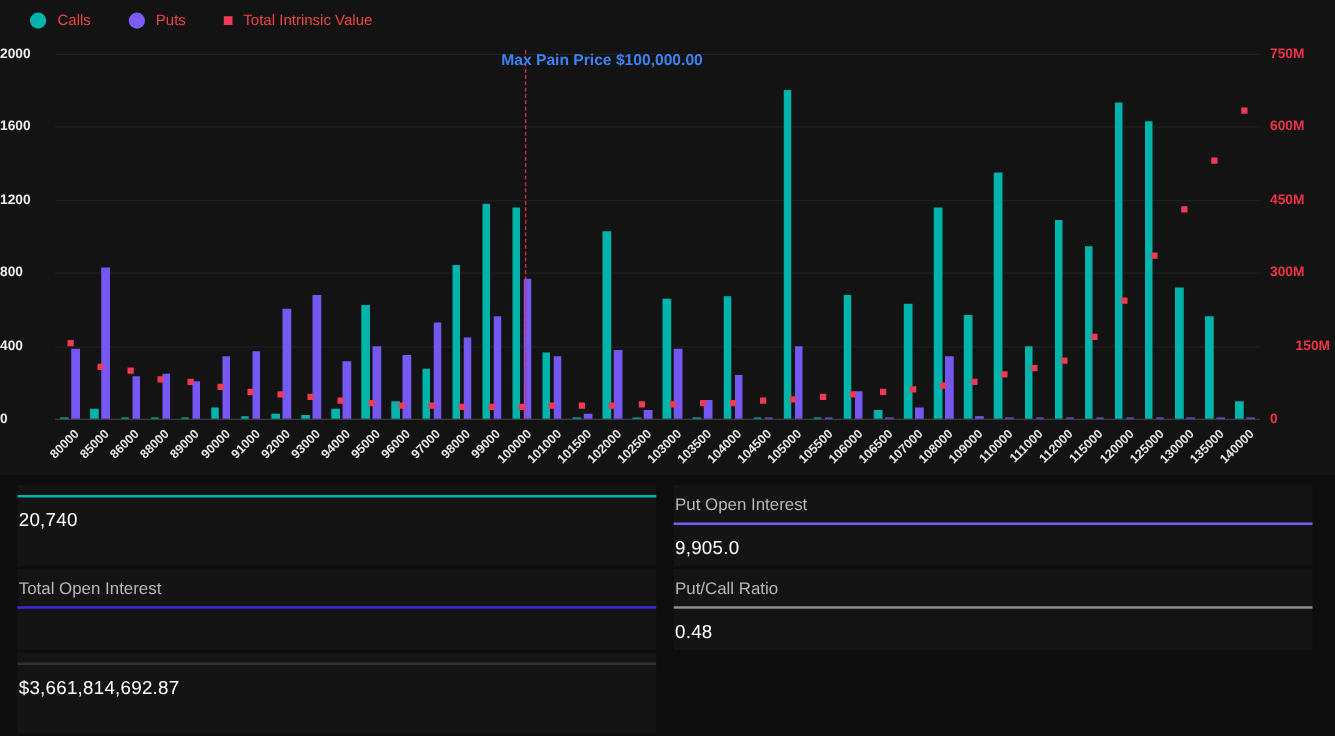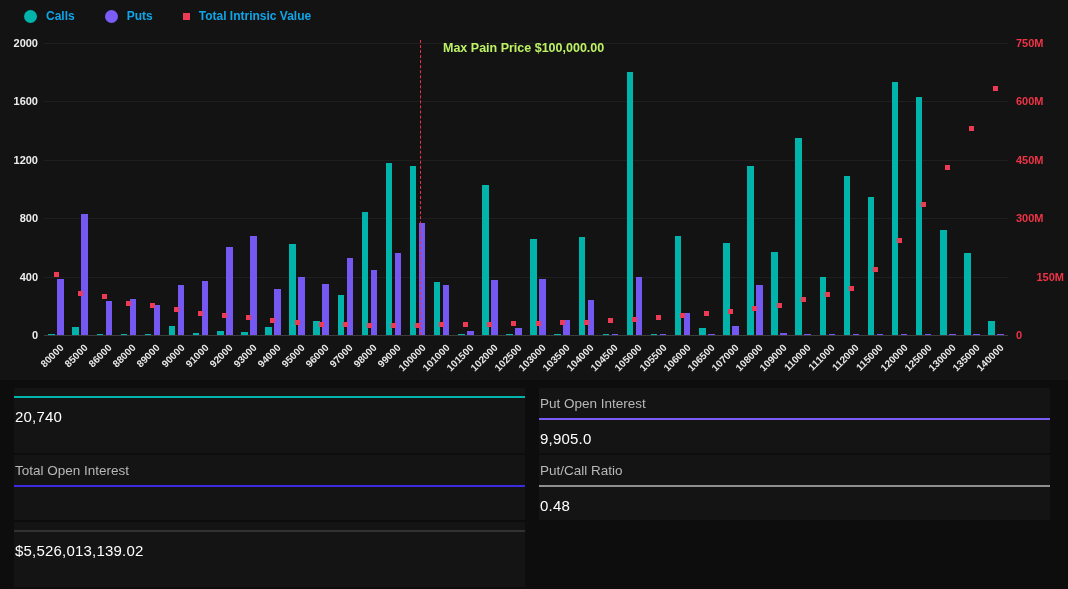--- a/index.html
+++ b/index.html
@@ -16,23 +16,23 @@
     background:#131313;
   }
   .legend {
     position:absolute; top:9px; left:24px;
     display:flex; align-items:center; gap:30px;
     z-index:6;
   }
   .legend-item { display:flex; align-items:center; gap:9px; cursor:pointer; }
   .legend-swatch.circle { width:13px; height:13px; border-radius:50%; }
   .legend-swatch.square { width:7px; height:7px; }
-  .legend-label { font-size:12px; font-weight:700; color:#0ea5e9; }
+  .legend-label { font-size:12px; font-weight:400; color:#ef4444; }
   .ytick-left {
-    position:absolute; width:38px; text-align:right;
+    position:absolute; width:38px; text-align:left;
     font-size:11px; font-weight:700; color:#ededed;
   }
   .ytick-right {
     position:absolute; left:1016px; width:48px; text-align:left;
     font-size:11px; font-weight:700;
   }
   .gridline { position:absolute; height:1px; background:rgba(255,255,255,0.055); }
   .baseline { background:#3c3c3c; }
   .bar { position:absolute; bottom:0; }
   .marker { position:absolute; width:5px; height:5px; }
@@ -255,21 +255,21 @@
     <div class="xtick" style="left: 839.75px; top: 342px;">130000</div>
     <div class="bar" style="left: 964.1px; bottom: 254px; width: 6.5px; height: 82.49px; background: rgb(0, 179, 171); top: 252.51px;"></div>
     <div class="bar" style="left: 973.1px; width: 6.5px; height: 0.73px; background: rgb(117, 88, 242); top: 334.27px;"></div>
     <div class="marker" style="left: 969.35px; top: 125.764px; background: rgb(238, 59, 85); z-index: 3;"></div>
     <div class="xtick" style="left: 863.85px; top: 342px;">135000</div>
     <div class="bar" style="left: 988.2px; bottom: 254px; width: 6.5px; height: 13.87px; background: rgb(0, 179, 171); top: 321.13px;"></div>
     <div class="bar" style="left: 997.2px; width: 6.5px; height: 0.73px; background: rgb(117, 88, 242); top: 334.27px;"></div>
     <div class="marker" style="left: 993.45px; top: 86.052px; background: rgb(238, 59, 85); z-index: 3;"></div>
     <div class="xtick" style="left: 887.95px; top: 342px;">140000</div>
     <div class="maxpain-line" style="left: 419.55px; top: 40px; height: 295px; border-left-color: rgb(235, 45, 80);"></div>
-    <div class="maxpain-label" style="left: 443px; top: 41px; color: #bef264;">Max Pain Price $100,000.00</div>
+    <div class="maxpain-label" style="left: 401px; top: 41px; color: #3b82f6;">Max Pain Price $100,000.00</div>
   </div>
 
 <div class="stats">
   <div class="stat-card">
     <div class="stat-underline" style="background-color: rgb(0, 179, 171);"></div>
     <div class="stat-value">20,740</div>
   </div>
   <div class="stat-card">
     <div class="stat-label">Put Open Interest</div>
     <div class="stat-underline" style="background-color: rgb(124, 92, 246);"></div>
@@ -279,15 +279,15 @@
     <div class="stat-label">Total Open Interest</div>
     <div class="stat-underline" style="background-color: rgb(59, 43, 224);"></div>
   </div>
   <div class="stat-card">
     <div class="stat-label">Put/Call Ratio</div>
     <div class="stat-underline" style="background-color: rgb(143, 143, 143);"></div>
     <div class="stat-value">0.48</div>
   </div>
   <div class="stat-card">
     <div class="stat-underline" style="background-color: rgb(50, 50, 50);"></div>
-    <div class="stat-value">$5,526,013,139.02</div>
+    <div class="stat-value">$3,661,814,692.87</div>
   </div>
 </div>
 
 </body></html>

